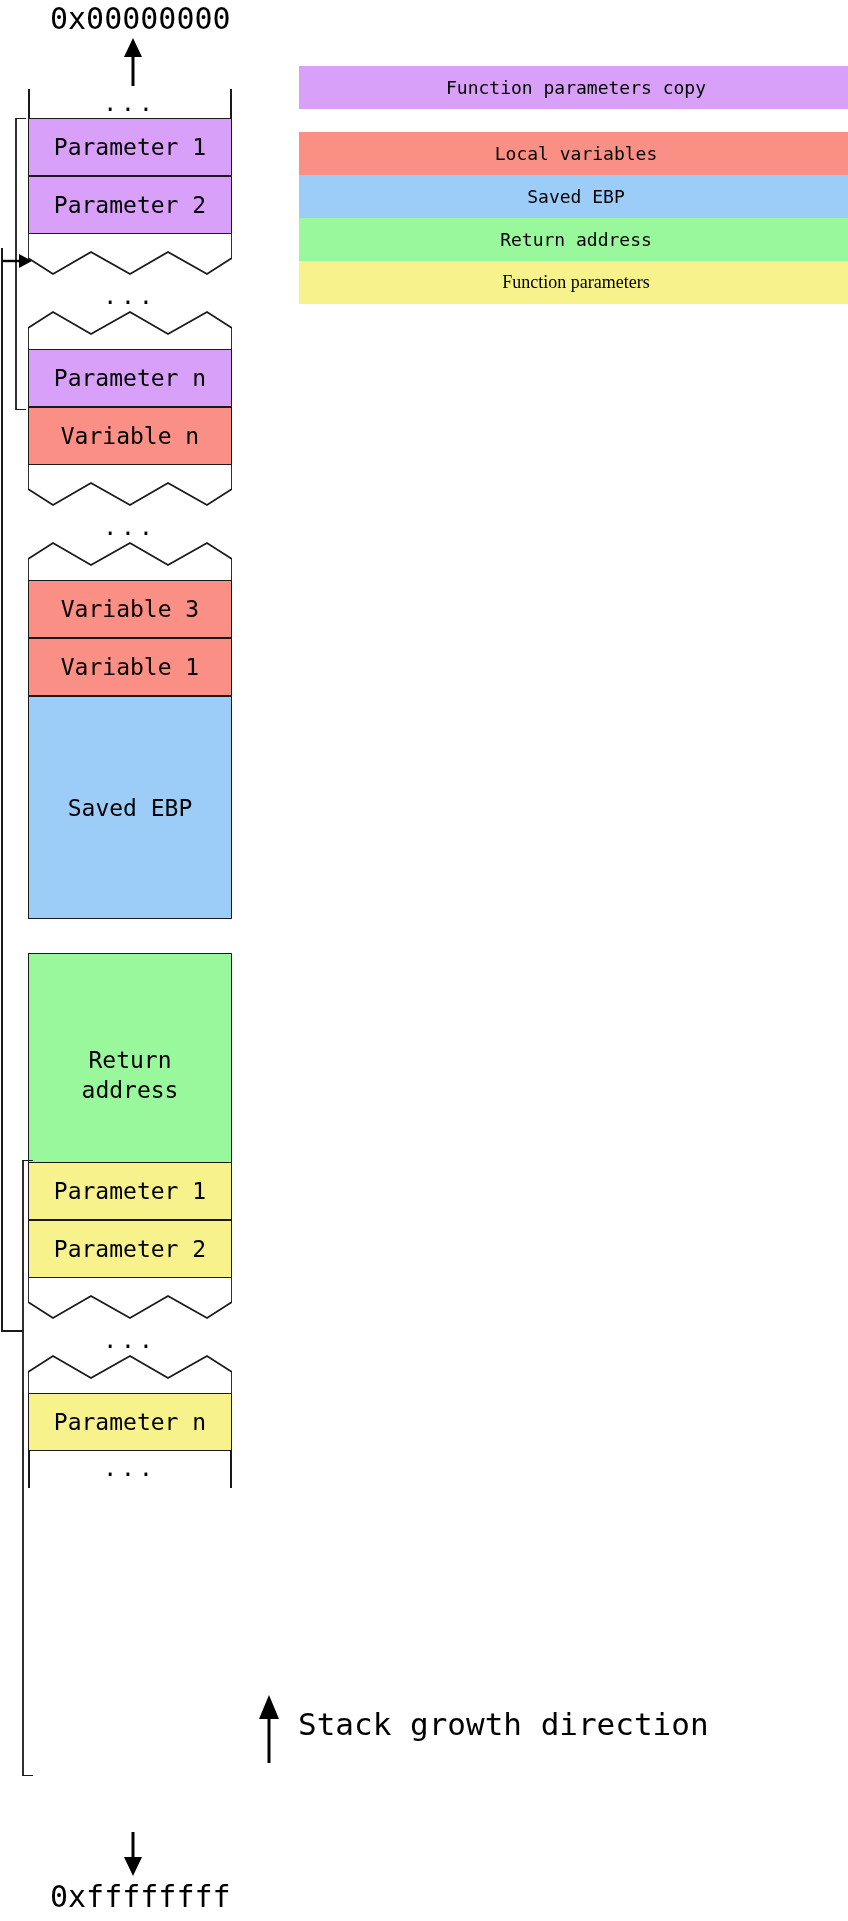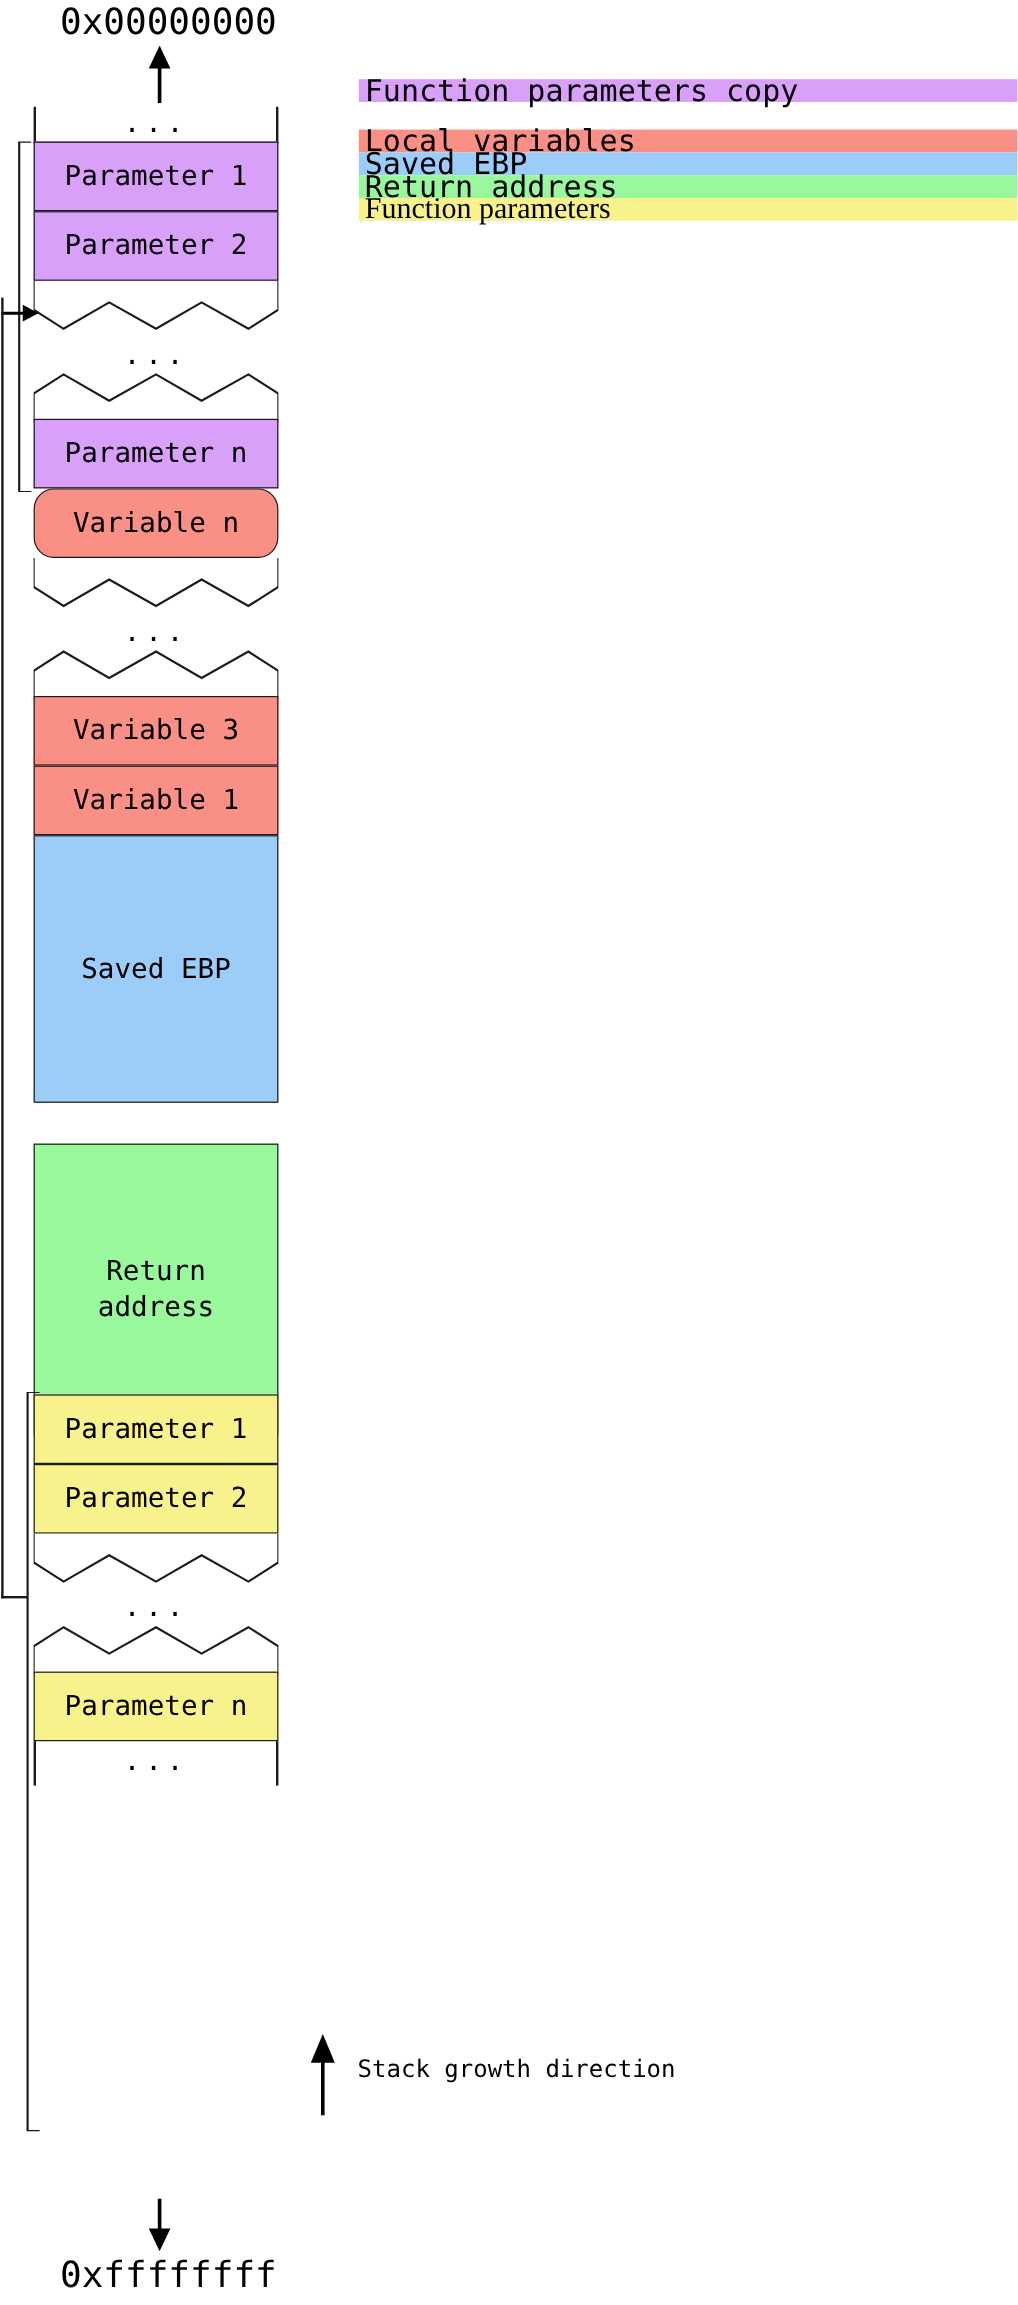--- a/index.html
+++ b/index.html
@@ -89,37 +89,38 @@
   .bracket svg { display: block; }
 
   
   #legend {
     position: absolute;
     left: 299px;
     top: 66px;
     width: 549px;
   }
   .legend-row {
-    height: 19px;
+    height: 43px;
     display: flex;
     align-items: center;
     padding-left: 5px;
     box-sizing: border-box;
-    font-size: 25px;
+    font-size: 18px;
     line-height: 33px;
     color: #000;
     white-space: nowrap;
+    justify-content: center;
   }
 
   
   #growth-note {
     position: absolute;
     left: 298px;
     top: 1709px;
-    font-size: 20px;
+    font-size: 31px;
     line-height: 30px;
     white-space: nowrap;
     color: #000;
     text-align: right;
   }
   #growth-arrow { position: absolute; left: 255px; top: 1693px; }
 </style>
 </head>
 <body>
 
@@ -162,21 +163,21 @@
     <div class="dots" style="top:196px;">...</div>
 
     <div class="zig" style="top:219px;">
       <svg width="204" height="44" viewBox="0 0 204 44">
         <path d="M0,44 L0,20 L25,4 L63,26 L102,4 L140,26 L179,4 L204,20 L204,44" fill="#ffffff" stroke="#1a1a1a" stroke-width="1.8" stroke-linejoin="miter"></path>
       </svg>
     </div>
 
     <div class="cell" style="top:260px; height:58px; background:#d8a0f8;">Parameter n</div>
 
-    <div class="cell" style="top:318px; height:58px; background:#fa8f85;border-radius:17px;">Variable n</div>
+    <div class="cell" style="top:318px; height:58px; background:#fa8f85;">Variable n</div>
 
     <div class="zig" style="top:376px;">
       <svg width="204" height="44" viewBox="0 0 204 44">
         <path d="M0,0 L0,24 L25,40 L63,18 L102,40 L140,18 L179,40 L204,24 L204,0" fill="#ffffff" stroke="#1a1a1a" stroke-width="1.8" stroke-linejoin="miter"></path>
       </svg>
     </div>
 
     <div class="dots" style="top:427px;">...</div>
 
     <div class="zig" style="top:450px;">

